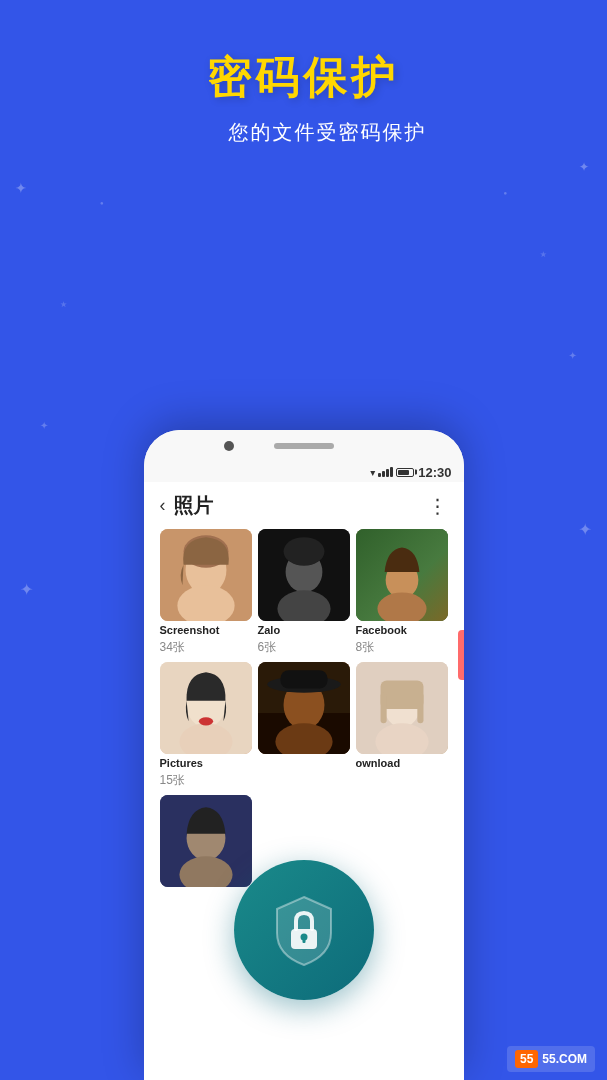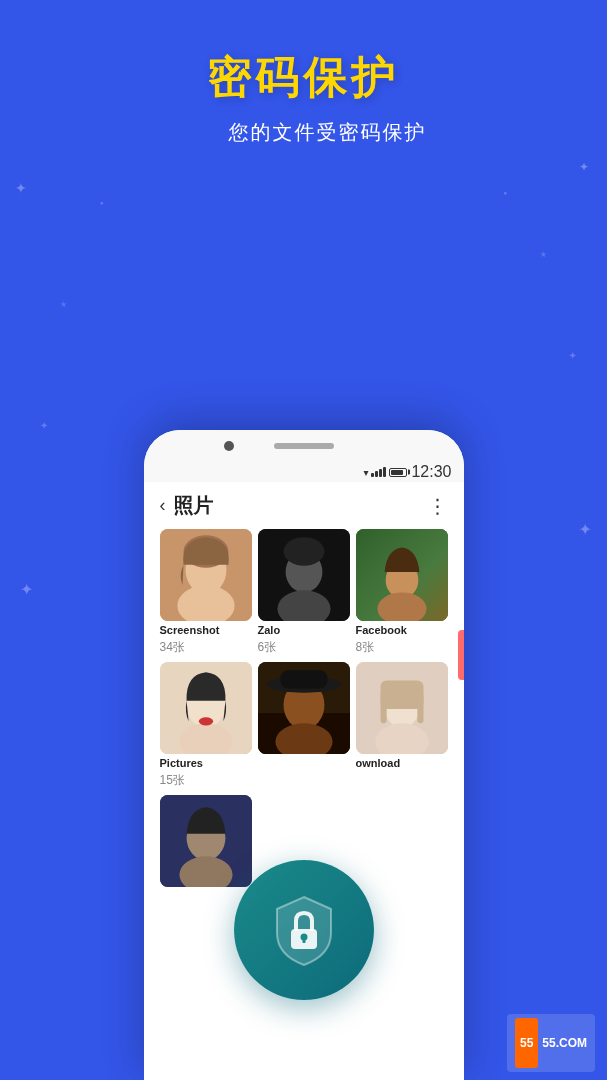--- a/index.html
+++ b/index.html
@@ -89,22 +89,22 @@
     .status-bar {
       background: #f8f8f8;
       height: 20px;
       display: flex;
       align-items: center;
       justify-content: flex-end;
       padding: 0 12px;
       gap: 4px;
     }
     .status-time {
-      font-size: 16px;
-      font-weight: 400;
+      font-size: 13px;
+      font-weight: 700;
       color: #333;
     }
     .status-icons {
       display: flex;
       align-items: center;
       gap: 3px;
     }
     .icon-signal {
       display: flex;
       align-items: flex-end;
@@ -307,21 +307,21 @@
       gap: 4px;
       background: rgba(255,255,255,0.15);
       border-radius: 4px;
       padding: 4px 8px;
     }
     .watermark-box {
       background: #ff6600;
       color: white;
       font-size: 12px;
       font-weight: 900;
-      padding: 18px 5px;
+      padding: 2px 5px;
       border-radius: 3px;
     }
     .watermark-text {
       color: #fff;
       font-size: 12px;
       font-weight: 600;
     }
   </style>
 </head>
 <body>

